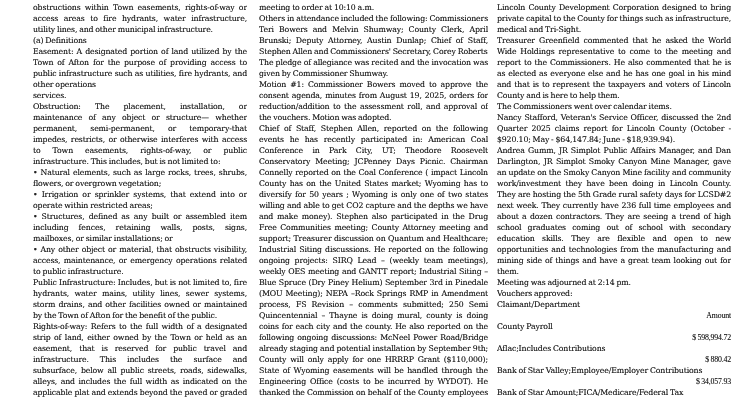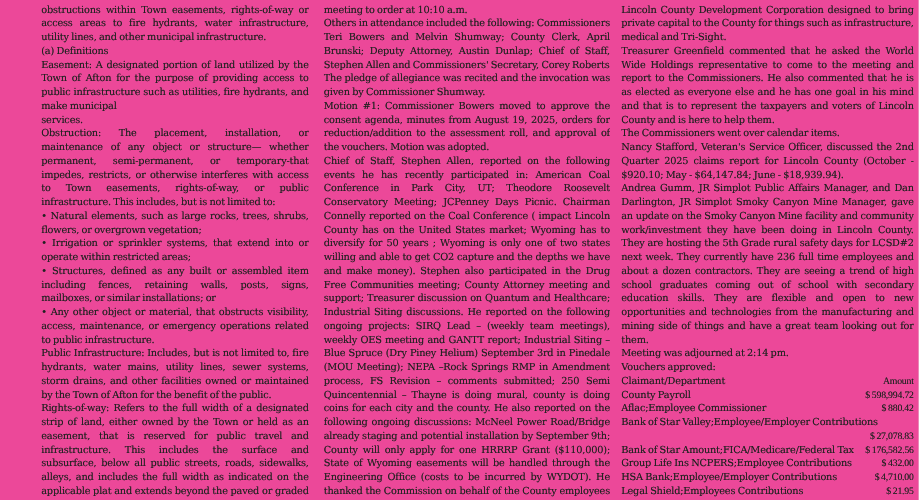--- a/index.html
+++ b/index.html
@@ -1,20 +1,20 @@
 <!DOCTYPE html>
 <html><head>
 <meta charset="utf-8">
 <style>
   html, body { margin: 0; padding: 0; background: #e8e8e6; }
   .page {
     position: relative;
     width: 735px;
     height: 400px;
-    background: #ec4899;
+    background: #ffffff;
     overflow: hidden;
     font-family: "DejaVu Serif", "Liberation Serif", serif;
     color: #212121;
   }
   .col {
     position: absolute;
     top: 2px;
     bottom: 0;
     font-size: 7.8px;
     line-height: 11px;
@@ -31,33 +31,34 @@
   }
   #col-1 { left: 33px;  width: 214px; }
   #col-2 { left: 259px; width: 229px; }
   #col-3 { left: 497px; width: 234px; }
 
   .vouchers { margin-top: 0; }
   .v-head, .v-row {
     display: flex;
     flex-wrap: wrap;
     align-items: flex-start;
+    flex-direction: column;
   }
   .v-name { white-space: nowrap; }
   .v-amt  { margin-left: auto; text-align: right; white-space: nowrap; font-family: Liberation Serif, serif; }
 </style>
 </head>
 <body>
 
 <div class="page">
 
   <div class="col" id="col-1">
       <p>obstructions within Town easements, rights-of-way or access areas to fire hydrants, water infrastructure, utility lines, and other municipal infrastructure.</p>
       <p>(a) Definitions</p>
-      <p>Easement: A designated portion of land utilized by the Town of Afton for the purpose of providing access to public infrastructure such as utilities, fire hydrants, and make municipal
+      <p>Easement: A designated portion of land utilized by the Town of Afton for the purpose of providing access to public infrastructure such as utilities, fire hydrants, and other operations
 services.</p>
       <p>Obstruction: The placement, installation, or maintenance of any object or structure— whether permanent, semi-permanent, or temporary-that impedes, restricts, or otherwise interferes with access to Town easements, rights-of-way, or public infrastructure. This includes, but is not limited to:</p>
       <p>• Natural elements, such as large rocks, trees, shrubs, flowers, or overgrown vegetation;</p>
       <p>• Irrigation or sprinkler systems, that extend into or operate within restricted areas;</p>
       <p>• Structures, defined as any built or assembled item including fences, retaining walls, posts, signs, mailboxes, or similar installations; or</p>
       <p>• Any other object or material, that obstructs visibility, access, maintenance, or emergency operations related to public infrastructure.</p>
       <p>Public Infrastructure: Includes, but is not limited to, fire hydrants, water mains, utility lines, sewer systems, storm drains, and other facilities owned or maintained by the Town of Afton for the benefit of the public.</p>
       <p>Rights-of-way: Refers to the full width of a designated strip of land, either owned by the Town or held as an easement, that is reserved for public travel and infrastructure. This includes the surface and subsurface, below all public streets, roads, sidewalks, alleys, and includes the full width as indicated on the applicable plat and extends beyond the paved or graded area.</p>
     </div>
 
@@ -83,26 +84,26 @@
       <div class="v-head">
         <span class="v-name">Claimant/Department</span>
         <span class="v-amt">Amount</span>
       </div>
       <div>
           <div class="v-row">
             <span class="v-name">County Payroll</span>
             <span class="v-amt">$ 598,994.72</span>
           </div>
           <div class="v-row">
-            <span class="v-name">Aflac;Employee Commissioner</span>
+            <span class="v-name">Aflac;Includes Contributions</span>
             <span class="v-amt">$ 880.42</span>
           </div>
           <div class="v-row">
             <span class="v-name">Bank of Star Valley;Employee/Employer Contributions</span>
-            <span class="v-amt">$ 27,078.83</span>
+            <span class="v-amt">$ 34,057.93</span>
           </div>
           <div class="v-row">
             <span class="v-name">Bank of Star Amount;FICA/Medicare/Federal Tax</span>
             <span class="v-amt">$ 176,582.56</span>
           </div>
           <div class="v-row">
             <span class="v-name">Group Life Ins NCPERS;Employee Contributions</span>
             <span class="v-amt">$ 432.00</span>
           </div>
           <div class="v-row">

